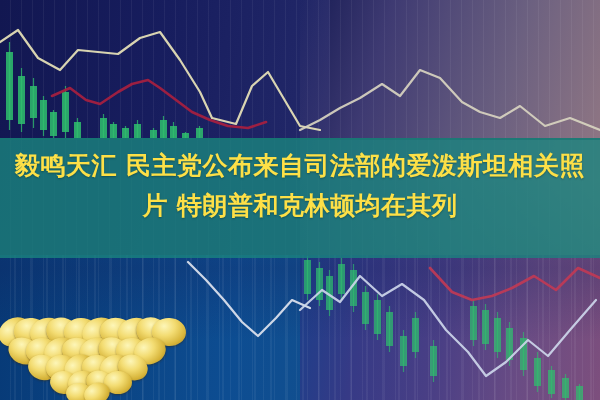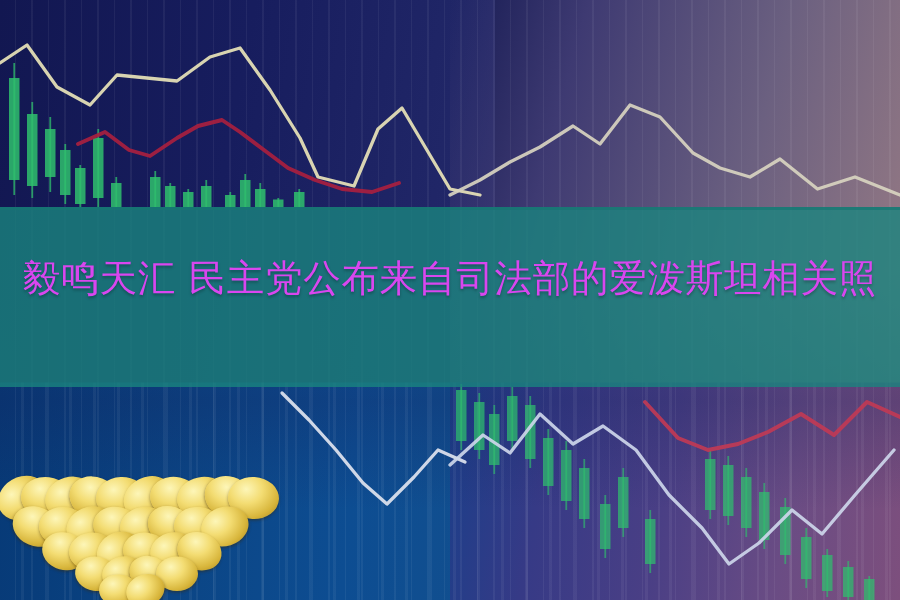--- a/index.html
+++ b/index.html
@@ -33,21 +33,21 @@
   .coin{position:absolute;border-radius:50%;
      background:radial-gradient(ellipse at 35% 30%,#fdf6b8 0%,#f3dc72 35%,#d8b63c 68%,#a98218 100%);
      box-shadow:0 1px 2px rgba(60,40,0,.45);}
 
   
   .band{position:absolute;left:0;top:138px;width:600px;height:120px;
         background:rgba(26,132,126,.80);}
   .band-top-edge{position:absolute;left:0;top:138px;width:600px;height:2px;background:rgba(22,118,113,.65);}
   .headline{position:absolute;left:0;top:138px;width:600px;height:96px;
         display:flex;align-items:center;justify-content:center;text-align:center;
-        color:#d946ef;font-weight:normal;font-size:25px;line-height:40px;
+        color:#fde047;font-weight:bold;font-size:25px;line-height:40px;
         letter-spacing:.5px;padding:0 8px;box-sizing:border-box;
         text-shadow:0 1px 2px rgba(0,0,0,.28);}
   .headline span{display:block;}
 </style>
 </head>
 <body>
 
 <div id="stage">
 
   <div class="q-tl"></div>
@@ -186,16 +186,17 @@
       <div class="coin" style="left: 110px; bottom: 10px; width: 28px; height: 23.1px; transform: rotate(0deg);"></div>
       <div class="coin" style="left: 72px; bottom: 0px; width: 26px; height: 21.45px; transform: rotate(2deg);"></div>
       <div class="coin" style="left: 90px; bottom: 0px; width: 26px; height: 21.45px; transform: rotate(-21deg);"></div>
     </div>
 
   <div class="band"></div>
   <div class="band-top-edge"></div>
   <div class="headline">
     <div>
       <span>毅鸣天汇 民主党公布来自司法部的爱泼斯坦相关照</span>
+      <span>片 特朗普和克林顿均在其列</span>
     </div>
   </div>
 
 </div>
 
 </body></html>

